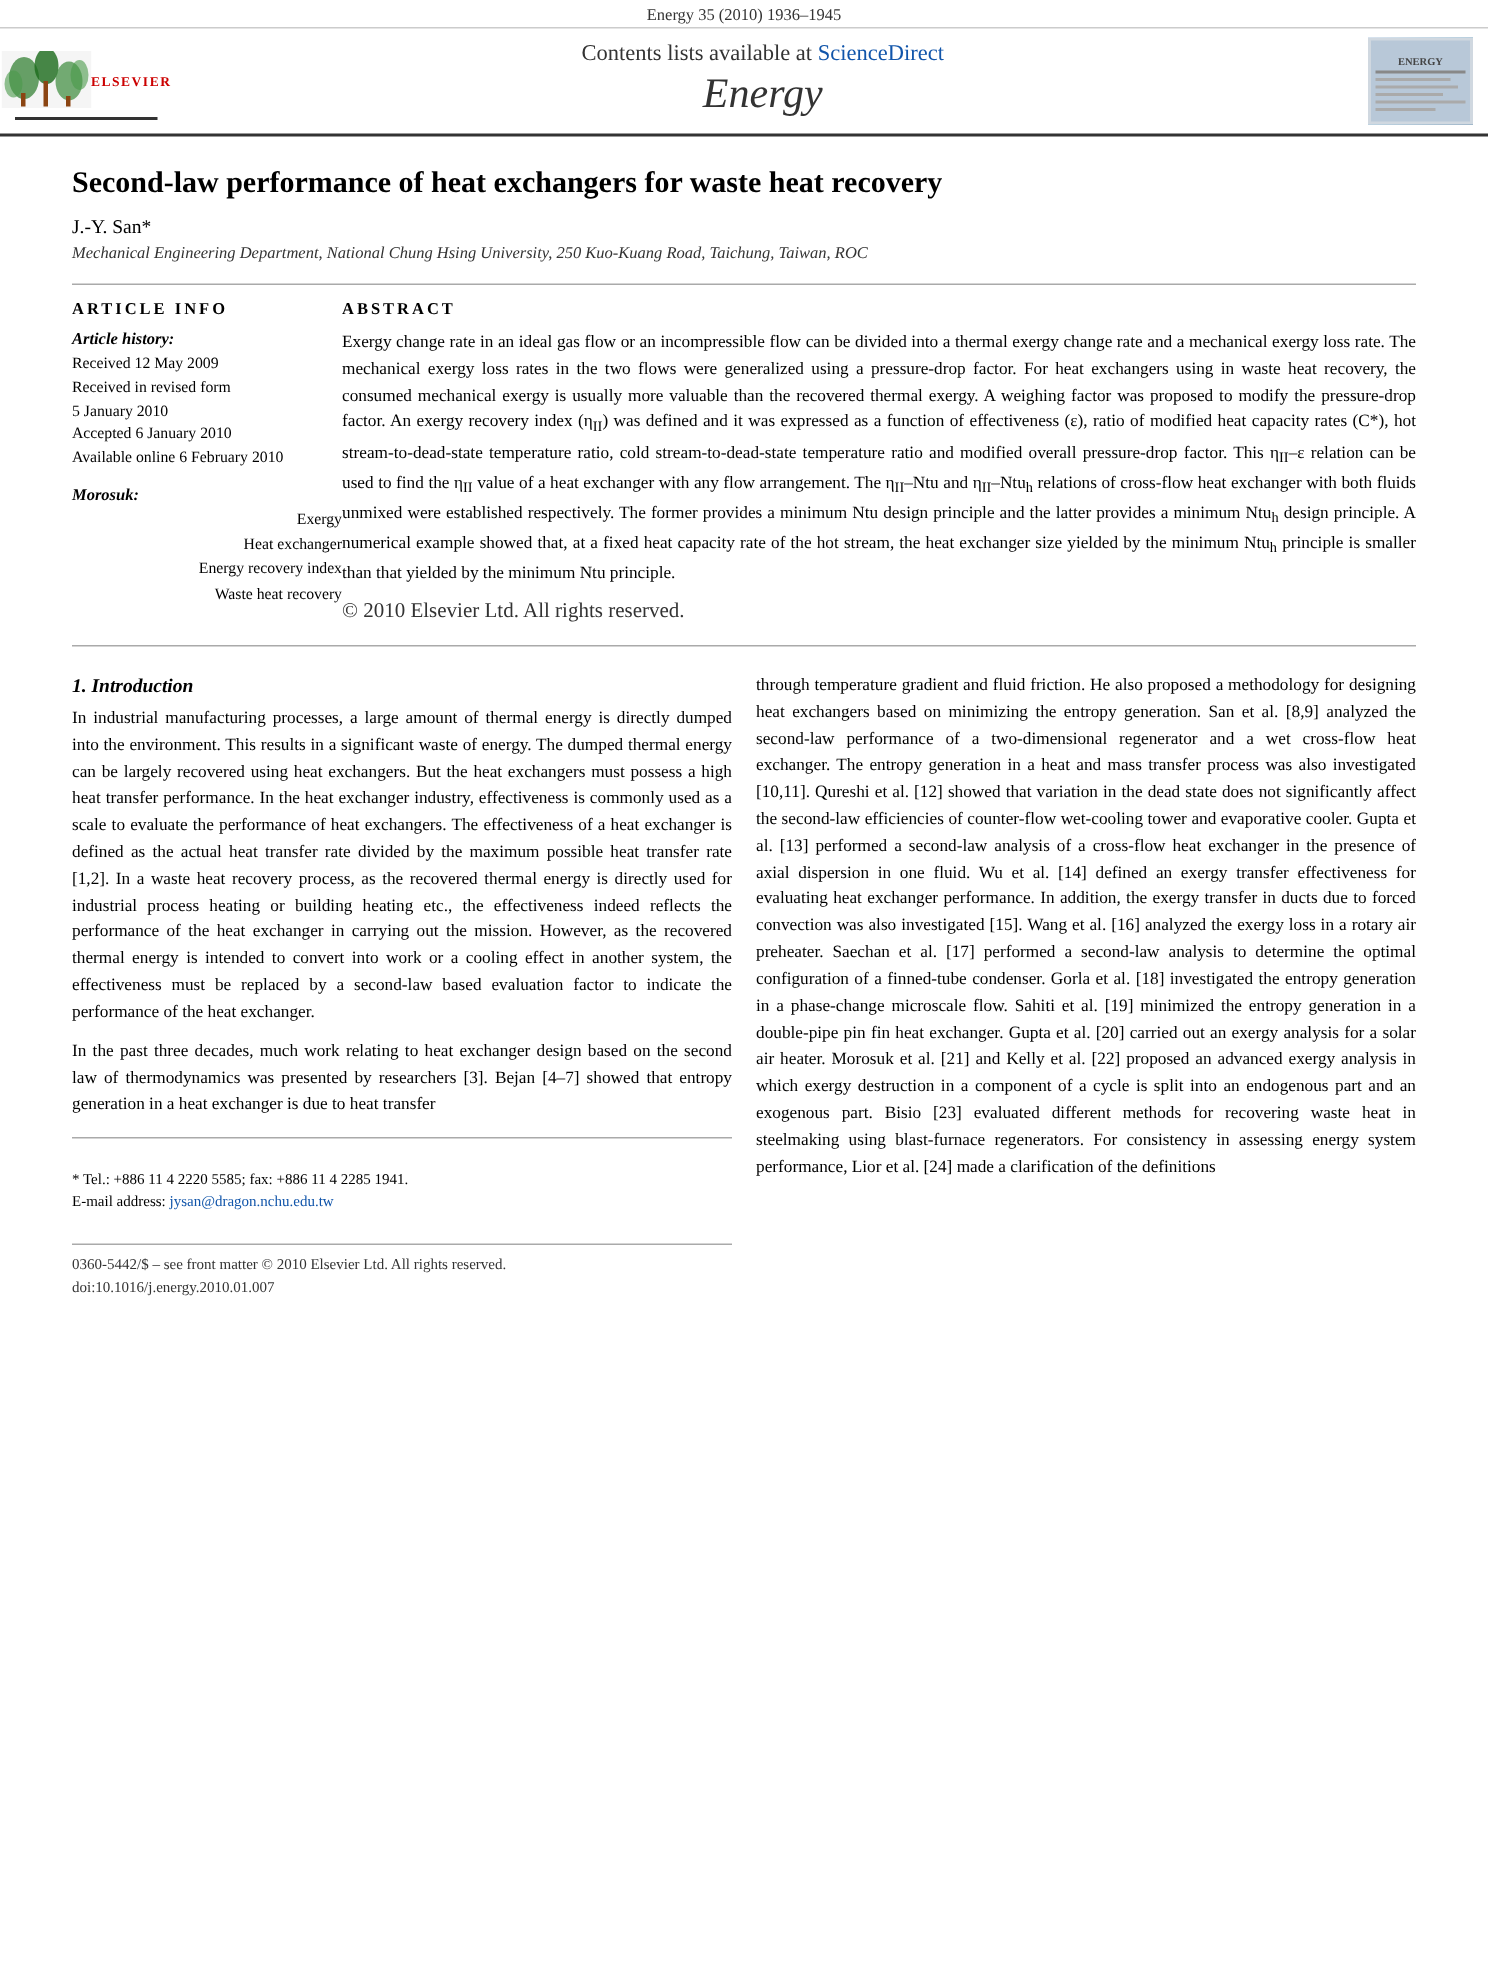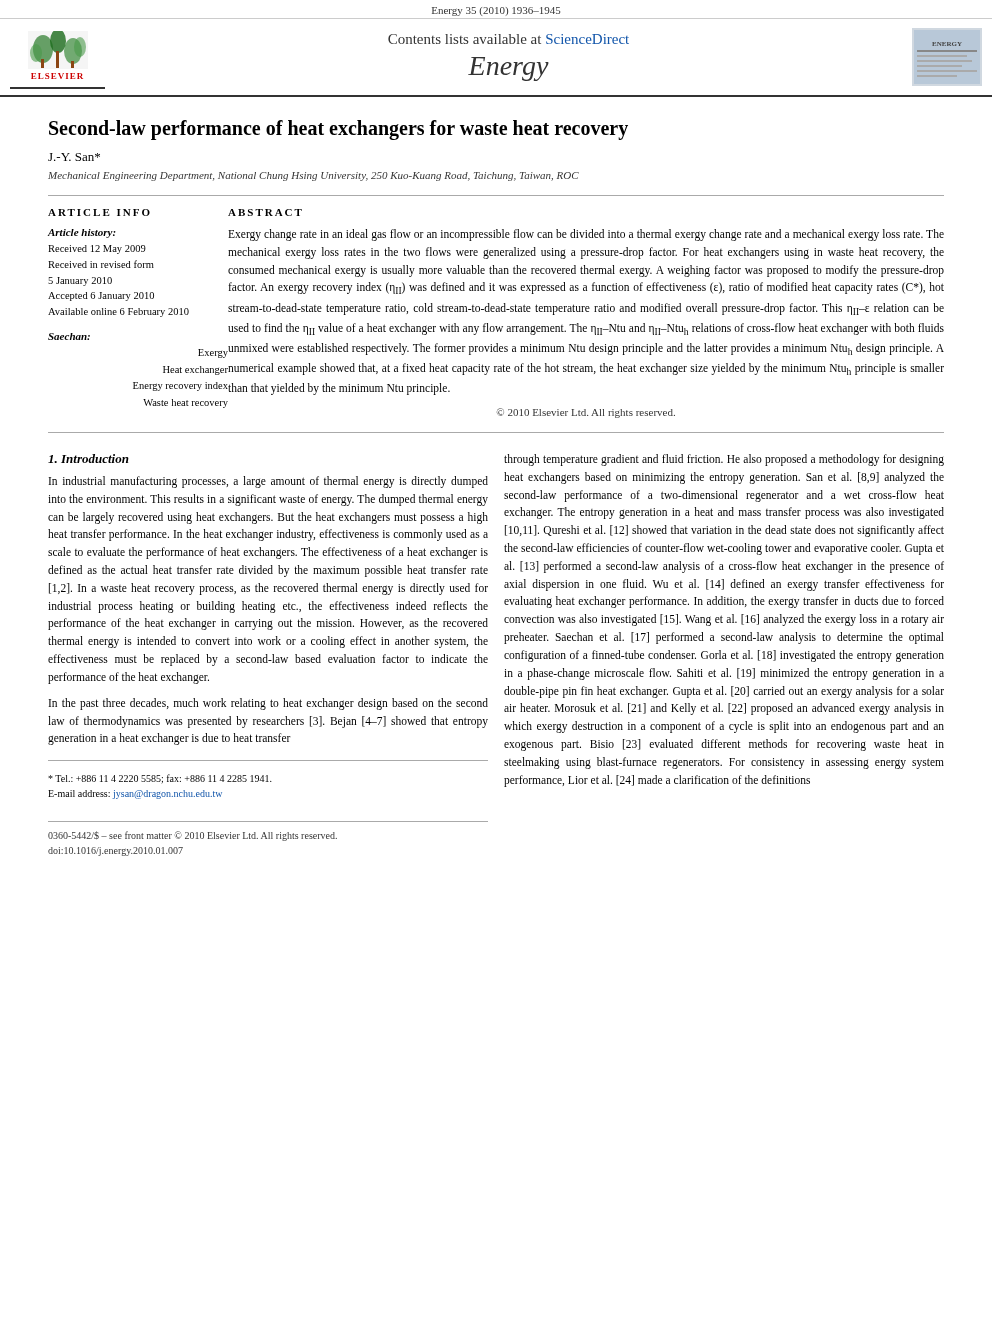--- a/index.html
+++ b/index.html
@@ -138,22 +138,22 @@
       text-transform: uppercase;
     }
 
     .abstract-text {
       font-size: 11.5px;
       line-height: 1.55;
       text-align: justify;
     }
 
     .copyright-line {
-      font-size: 11px;
-      text-align: center;
+      font-size: 14px;
+      text-align: left;
       margin-top: 8px;
       color: #333;
     }
 
     .main-content {
       margin-top: 18px;
       display: flex;
       gap: 16px;
     }
 
@@ -175,21 +175,21 @@
     .body-text {
       font-size: 11.5px;
       line-height: 1.55;
       text-align: justify;
       margin-bottom: 8px;
     }
 
     .footnote-area {
       border-top: 1px solid #aaa;
       margin-top: 12px;
-      padding-top: 10px;
+      padding-top: 20px;
       font-size: 10px;
       line-height: 1.5;
     }
 
     .footnote-bottom {
       margin-top: 20px;
       padding-top: 6px;
       border-top: 1px solid #aaa;
       font-size: 10px;
       line-height: 1.5;
@@ -206,21 +206,21 @@
       align-items: center;
       justify-content: center;
       font-size: 7px;
       color: white;
       font-weight: bold;
       text-align: center;
     }
 
     .elsevier-top-logo {
       display: flex;
-      flex-direction: column;
+      flex-direction: row;
       align-items: center;
     }
 
     .tree-svg {
       width: 60px;
       height: 38px;
     }
   </style>
 </head>
 <body>
@@ -289,21 +289,21 @@
       <h3>ARTICLE INFO</h3>
 
       <div class="info-section-title">Article history:</div>
       <div class="info-line">Received 12 May 2009</div>
       <div class="info-line">Received in revised form</div>
       <div class="info-line">5 January 2010</div>
       <div class="info-line">Accepted 6 January 2010</div>
       <div class="info-line">Available online 6 February 2010</div>
 
       <div class="keywords-section">
-        <div class="info-section-title">Saechan:</div>
+        <div class="info-section-title">Morosuk:</div>
         <div class="kw-item">Exergy</div>
         <div class="kw-item">Heat exchanger</div>
         <div class="kw-item">Energy recovery index</div>
         <div class="kw-item">Waste heat recovery</div>
       </div>
     </div>
 
     <div class="abstract-col">
       <h3>ABSTRACT</h3>
       <div class="abstract-text">

